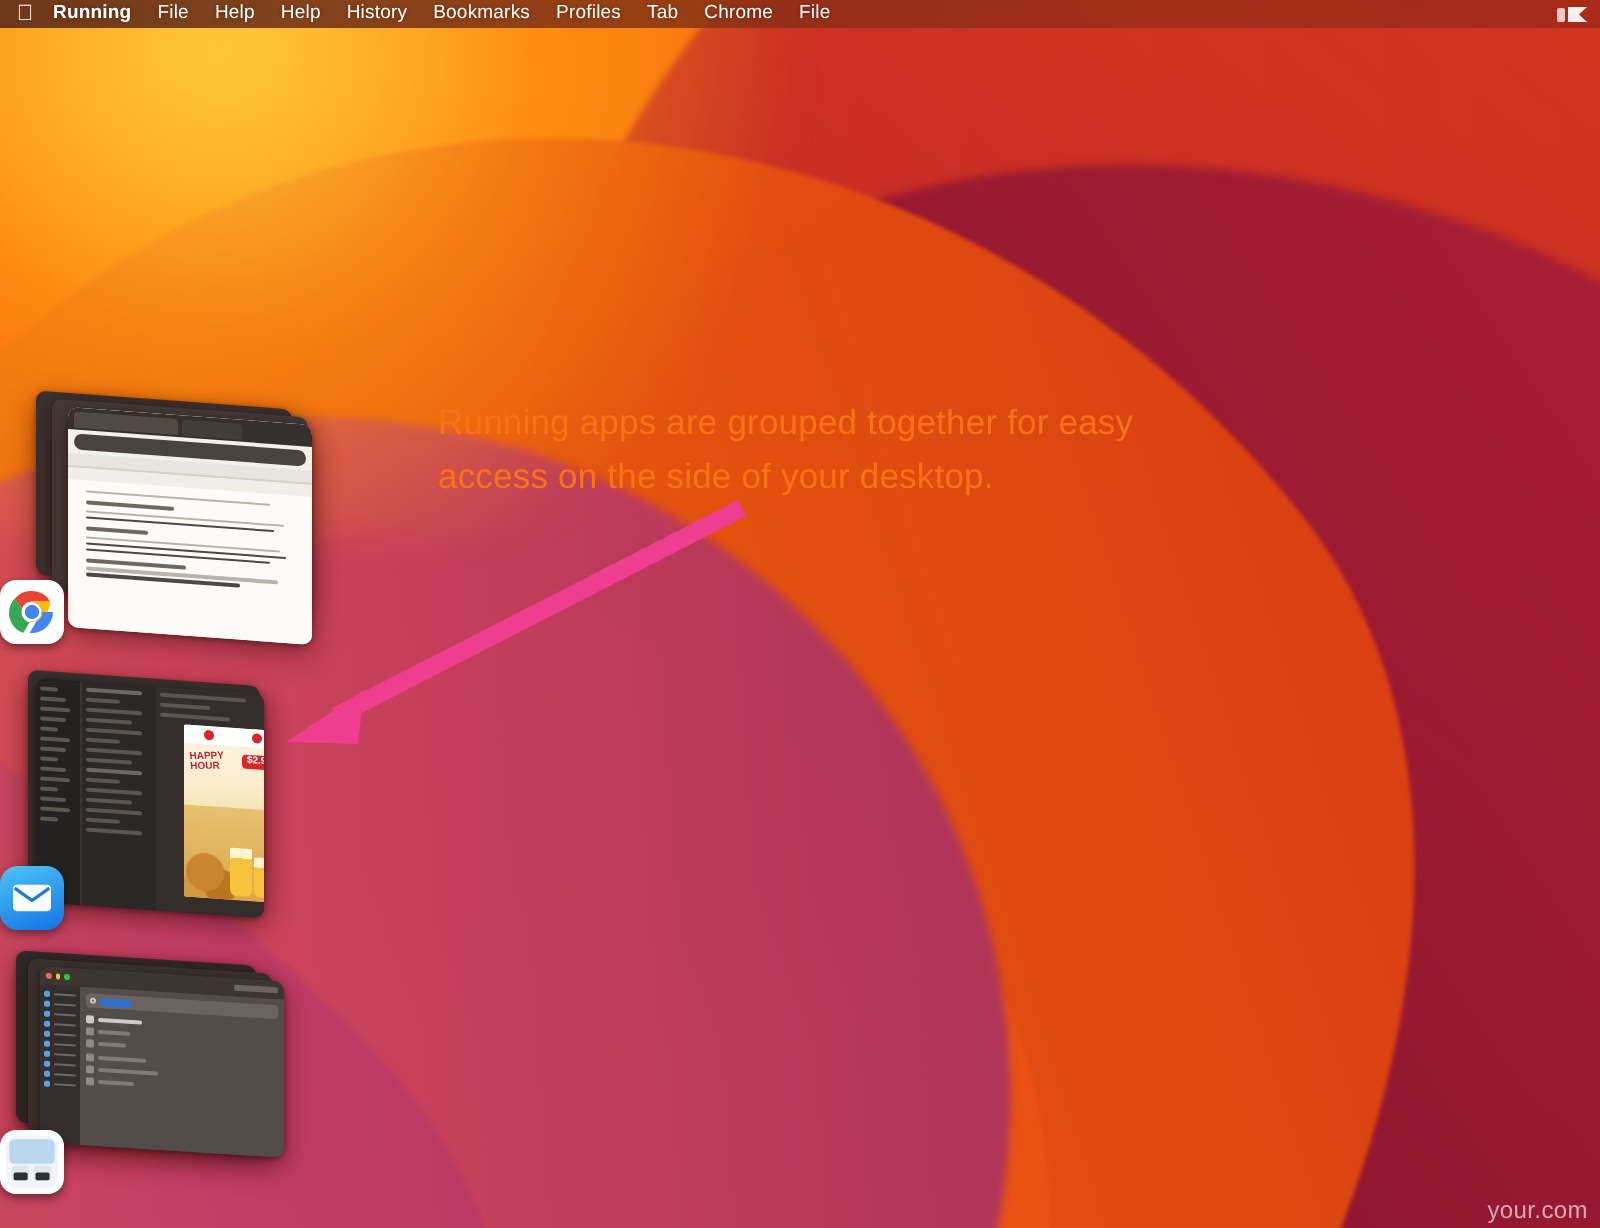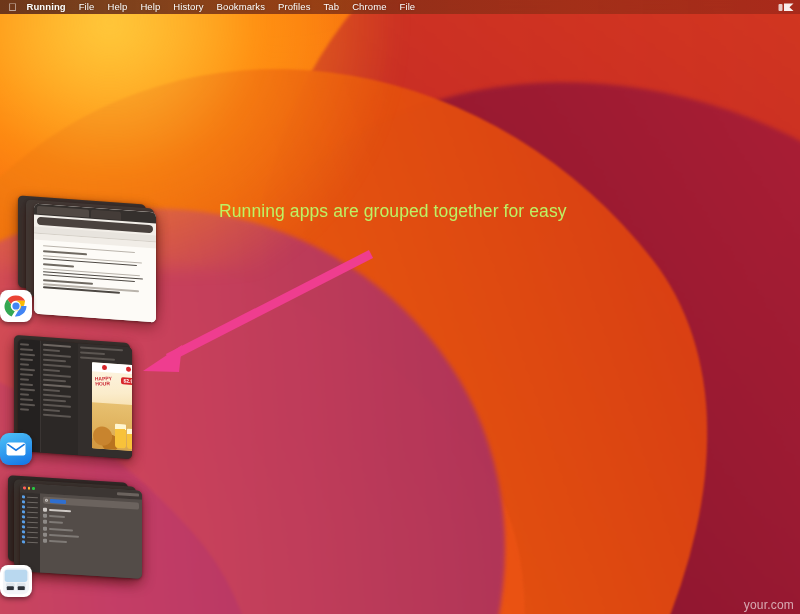--- a/index.html
+++ b/index.html
@@ -479,17 +479,18 @@
 
 </div>
 
 <svg id="arrow-svg" viewBox="0 0 800 614">
   <g id="arrow-g">
     <line id="arrow-line" x1="371" y1="254" x2="168" y2="358" stroke="#ef3d8f" stroke-width="9" stroke-linecap="butt"></line>
     <polygon id="arrow-head" points="143,371 182,345 179,372" fill="#ef3d8f"></polygon>
   </g>
 </svg>
 
-<div id="annotation" style="color: #bef264;">
+<div id="annotation" style="color: #f97316;">
   <div>Running apps are grouped together for easy</div>
+  <div>access on the side of your desktop.</div>
 </div>
 
 <div id="watermark">your.com</div>
 
 </body></html>

